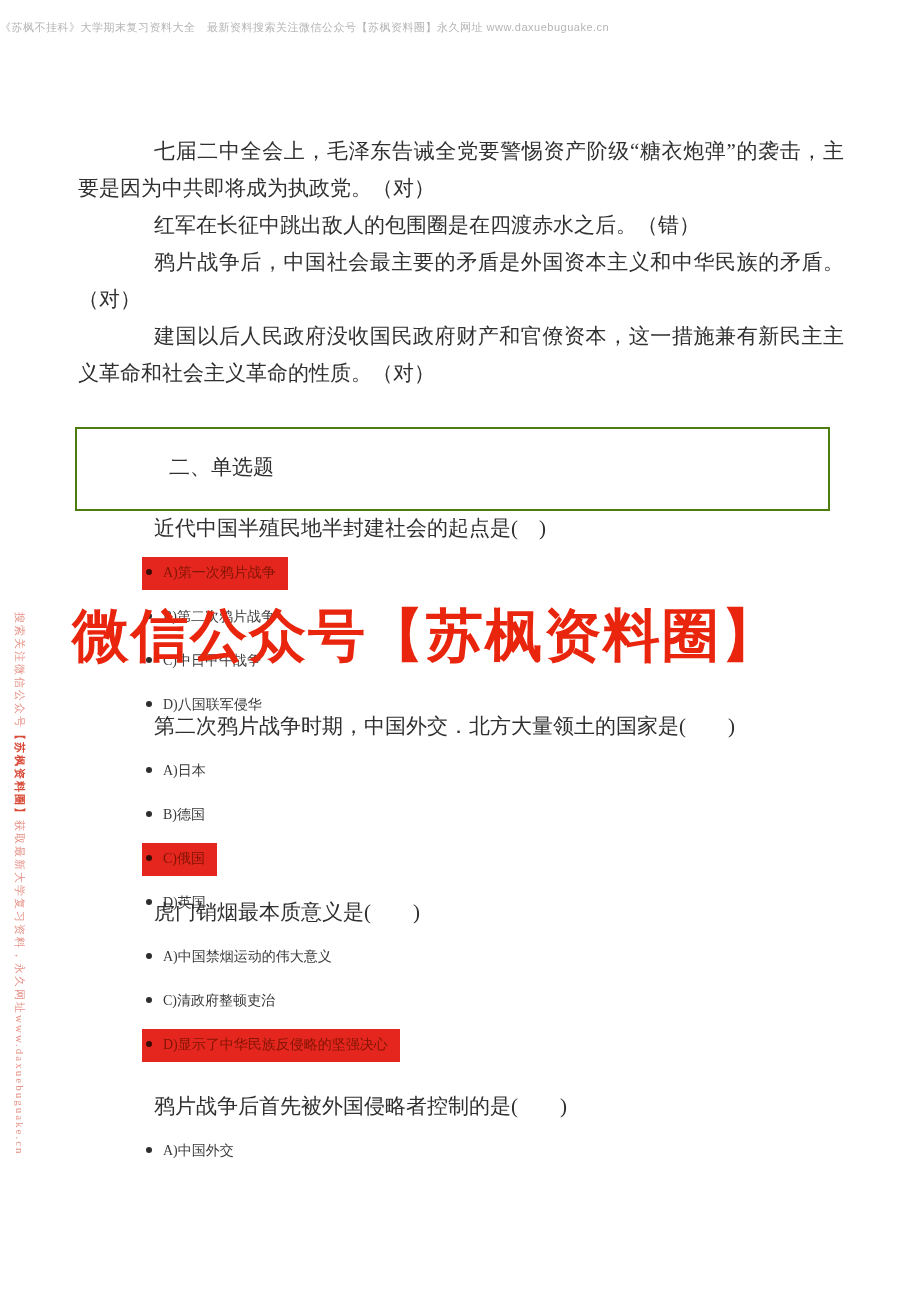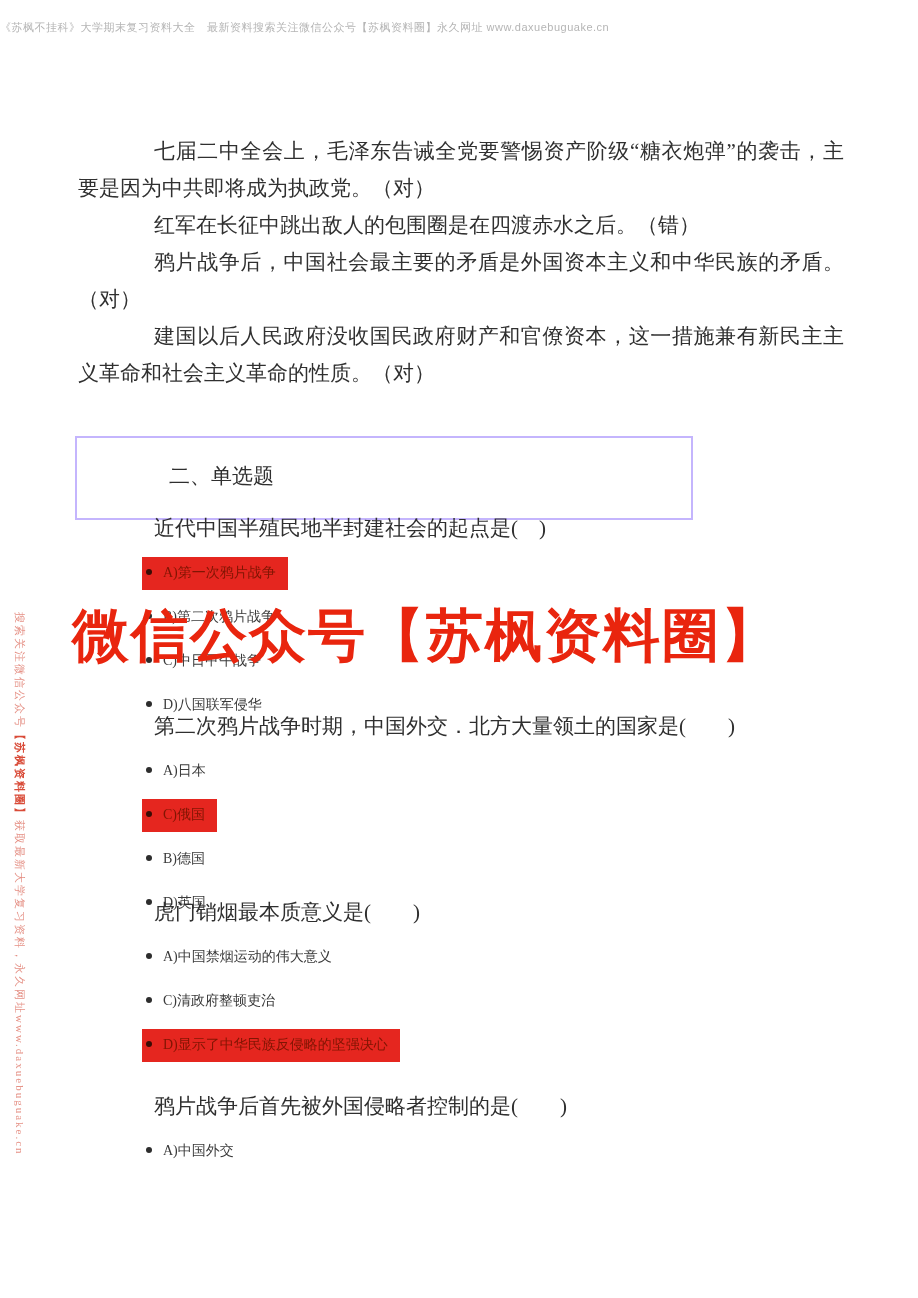--- a/index.html
+++ b/index.html
@@ -16,22 +16,22 @@
     letter-spacing:0.5px;
   }
   .tf-wrap{
     position:absolute;top:133px;left:78px;width:766px;
   }
   p.tf{
     margin:0;font-size:21px;line-height:37px;color:#303030;
     text-indent:76px;text-align:justify;
   }
   .section-box{
-    position:absolute;top:436px;left:75px;width:618px;height:84px;
-    border:2px solid #c4b5fd;box-sizing:border-box;background:#ffffff;
+    position:absolute;top:427px;left:75px;width:755px;height:84px;
+    border:2px solid #4d7c0f;box-sizing:border-box;background:#ffffff;
   }
   .section-title{
     padding:24px 0 0 92px;font-size:21px;color:#2f2f2f;
   }
   .qgroup{position:absolute;left:78px;width:780px;}
   .qg1{top:506px;}
   .qg2{top:704px;}
   .qg3{top:890px;}
   .qg4{top:1084px;}
   .qtext{
@@ -92,24 +92,24 @@
     <span class="opt-inner"><span class="bullet"></span><span>D)八国联军侵华</span></span>
   </div>
 </div>
 
 <div class="qgroup qg2">
   <div class="qtext">第二次鸦片战争时期，中国外交．北方大量领土的国家是(　　)</div>
   <div class="opt-row">
     <span class="opt-inner"><span class="bullet"></span><span>A)日本</span></span>
   </div>
   <div class="opt-row">
-    <span class="opt-inner hl"><span class="bullet"></span><span>C)俄国</span></span>
+    <span class="opt-inner"><span class="bullet"></span><span>B)德国</span></span>
   </div>
   <div class="opt-row">
-    <span class="opt-inner"><span class="bullet"></span><span>B)德国</span></span>
+    <span class="opt-inner hl"><span class="bullet"></span><span>C)俄国</span></span>
   </div>
   <div class="opt-row">
     <span class="opt-inner"><span class="bullet"></span><span>D)英国</span></span>
   </div>
 </div>
 
 <div class="qgroup qg3">
   <div class="qtext">虎门销烟最本质意义是(　　)</div>
   <div class="opt-row">
     <span class="opt-inner"><span class="bullet"></span><span>A)中国禁烟运动的伟大意义</span></span>

